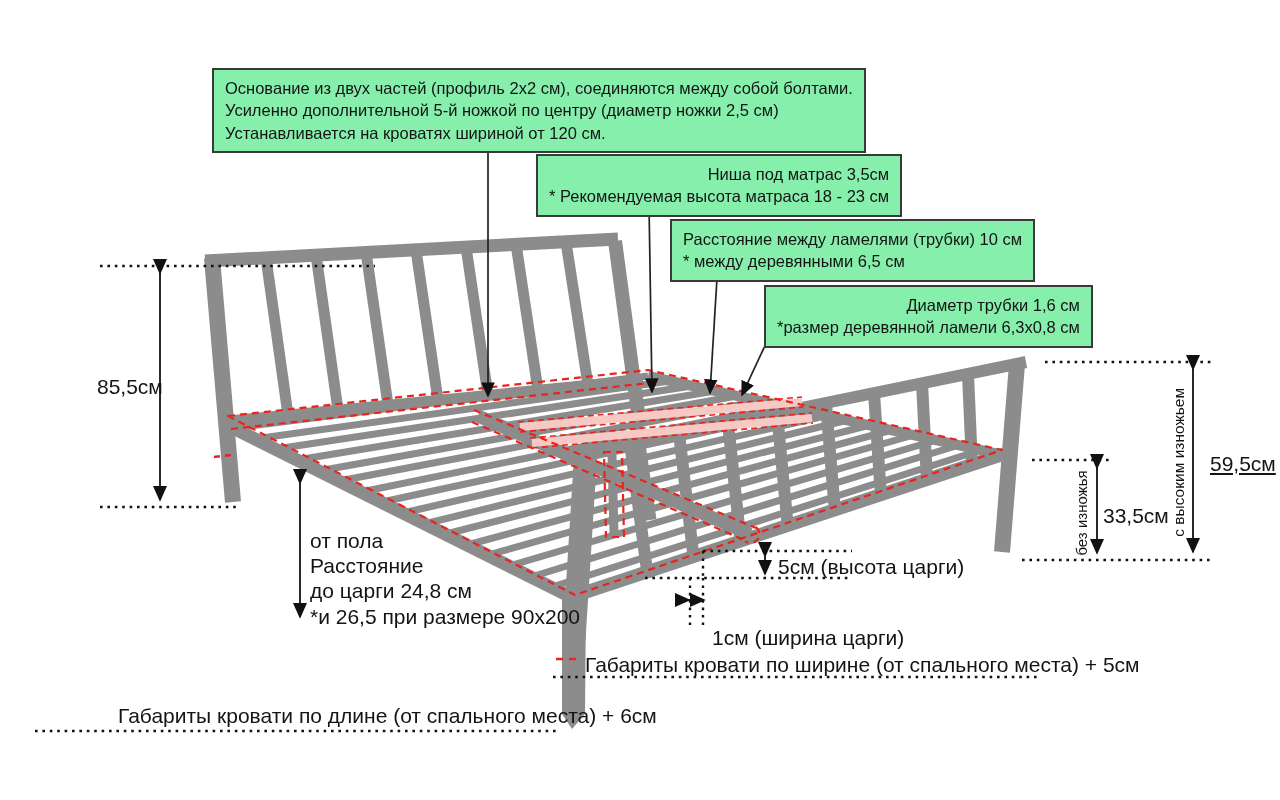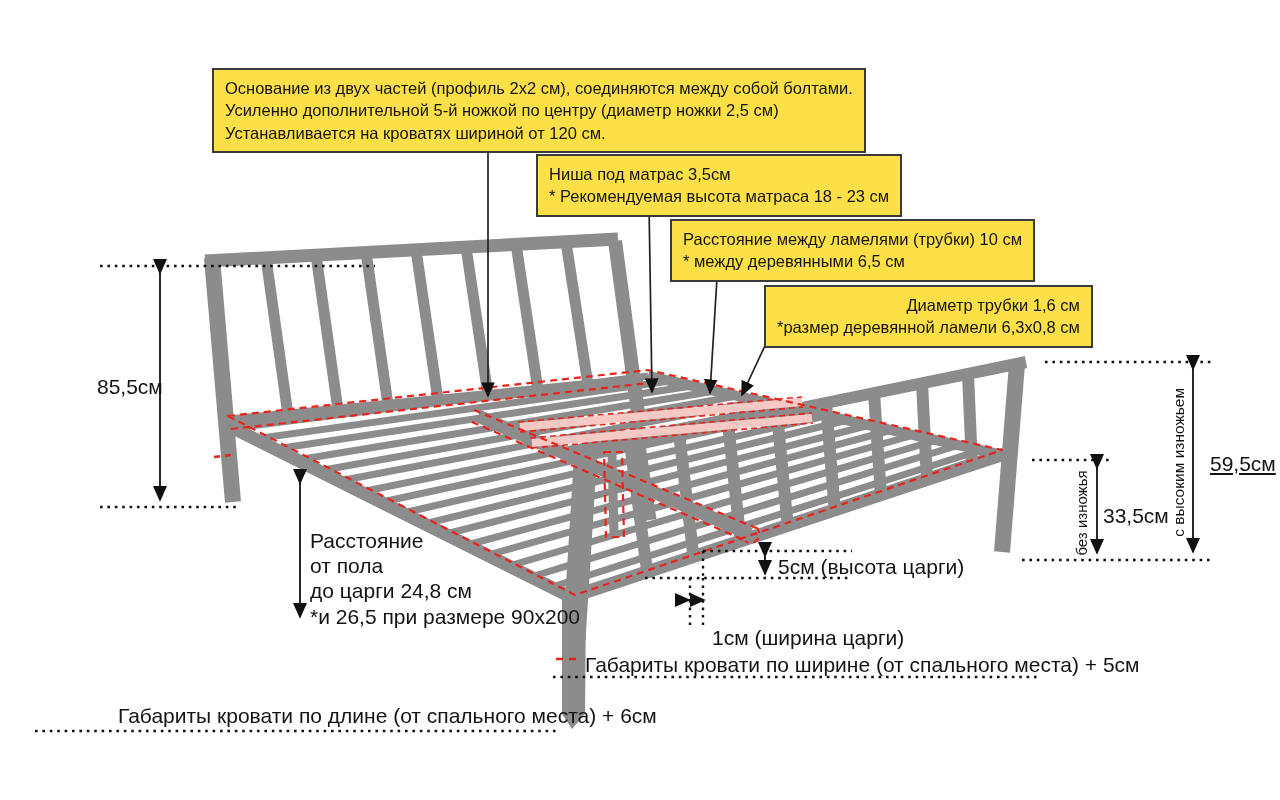--- a/index.html
+++ b/index.html
@@ -1,19 +1,19 @@
 <!DOCTYPE html>
 <html><head>
 <meta charset="utf-8">
 <style>
   html,body{margin:0;padding:0;background:#fff;}
   #stage{position:relative;width:1280px;height:800px;background:#ffffff;overflow:hidden;
          font-family:"Liberation Sans",sans-serif;color:#111;}
   #drawing{position:absolute;left:0;top:0;z-index:1;}
-  .callout{position:absolute;z-index:3;background:#fde047;border:2px solid #3a3a3a;
+  .callout{position:absolute;z-index:3;background:#86efac;border:2px solid #3a3a3a;
            padding:7px 11px;font-size:16.5px;line-height:1.36;white-space:nowrap;color:#141414;}
   .label{position:absolute;z-index:2;font-size:21px;line-height:1.2;white-space:nowrap;color:#141414;}
   .label.small{font-size:15px;}
   .rot{transform:rotate(-90deg);transform-origin:center center;text-align:center;}
   .multiline div{white-space:nowrap;}
 </style>
 </head>
 <body>
 
 <div id="stage">
@@ -143,38 +143,38 @@
     <line x1="717" y1="278" x2="710" y2="393" marker-end="url(#ah)"></line>
     <line x1="770" y1="335" x2="742" y2="395" marker-end="url(#ah)"></line>
   </g>
 </svg>
 
 <div class="callout" style="left:212px;top:68px;">
   <div>Основание из двух частей (профиль 2x2 см), соединяются между собой болтами.</div>
   <div>Усиленно дополнительной 5-й ножкой по центру (диаметр ножки 2,5 см)</div>
   <div>Устанавливается на кроватях шириной от 120 см.</div>
 </div>
-<div class="callout" style="left:536px;top:154px;">
+<div class="callout" style="left:536px;top:154px;text-align:right;">
   <div>Ниша под матрас 3,5см</div>
   <div>* Рекомендуемая высота матраса 18 - 23 см</div>
 </div>
 <div class="callout" style="left:670px;top:219px;">
   <div>Расстояние между ламелями (трубки) 10 см</div>
   <div>* между деревянными 6,5 см</div>
 </div>
 <div class="callout" style="left:764px;top:285px;text-align:right;">
   <div>Диаметр трубки 1,6 см</div>
   <div>*размер деревянной ламели 6,3x0,8 см</div>
 </div>
 
 <div class="label" style="left:97px;top:374px;">85,5см</div>
 
 <div class="label multiline" style="left:310px;top:528px;">
+  <div>от пола</div>
   <div>Расстояние</div>
-  <div>от пола</div>
   <div>до царги 24,8 см</div>
   <div>*и 26,5 при размере 90x200</div>
 </div>
 
 <div class="label" style="left:778px;top:554px;">5см (высота царги)</div>
 <div class="label" style="left:712px;top:590px;margin-top:35px;">1см (ширина царги)</div>
 
 <div class="label small rot" style="left:1027px;top:504px;width:110px;">без изножья</div>
 <div class="label" style="left:1103px;top:503px;">33,5см</div>
 

